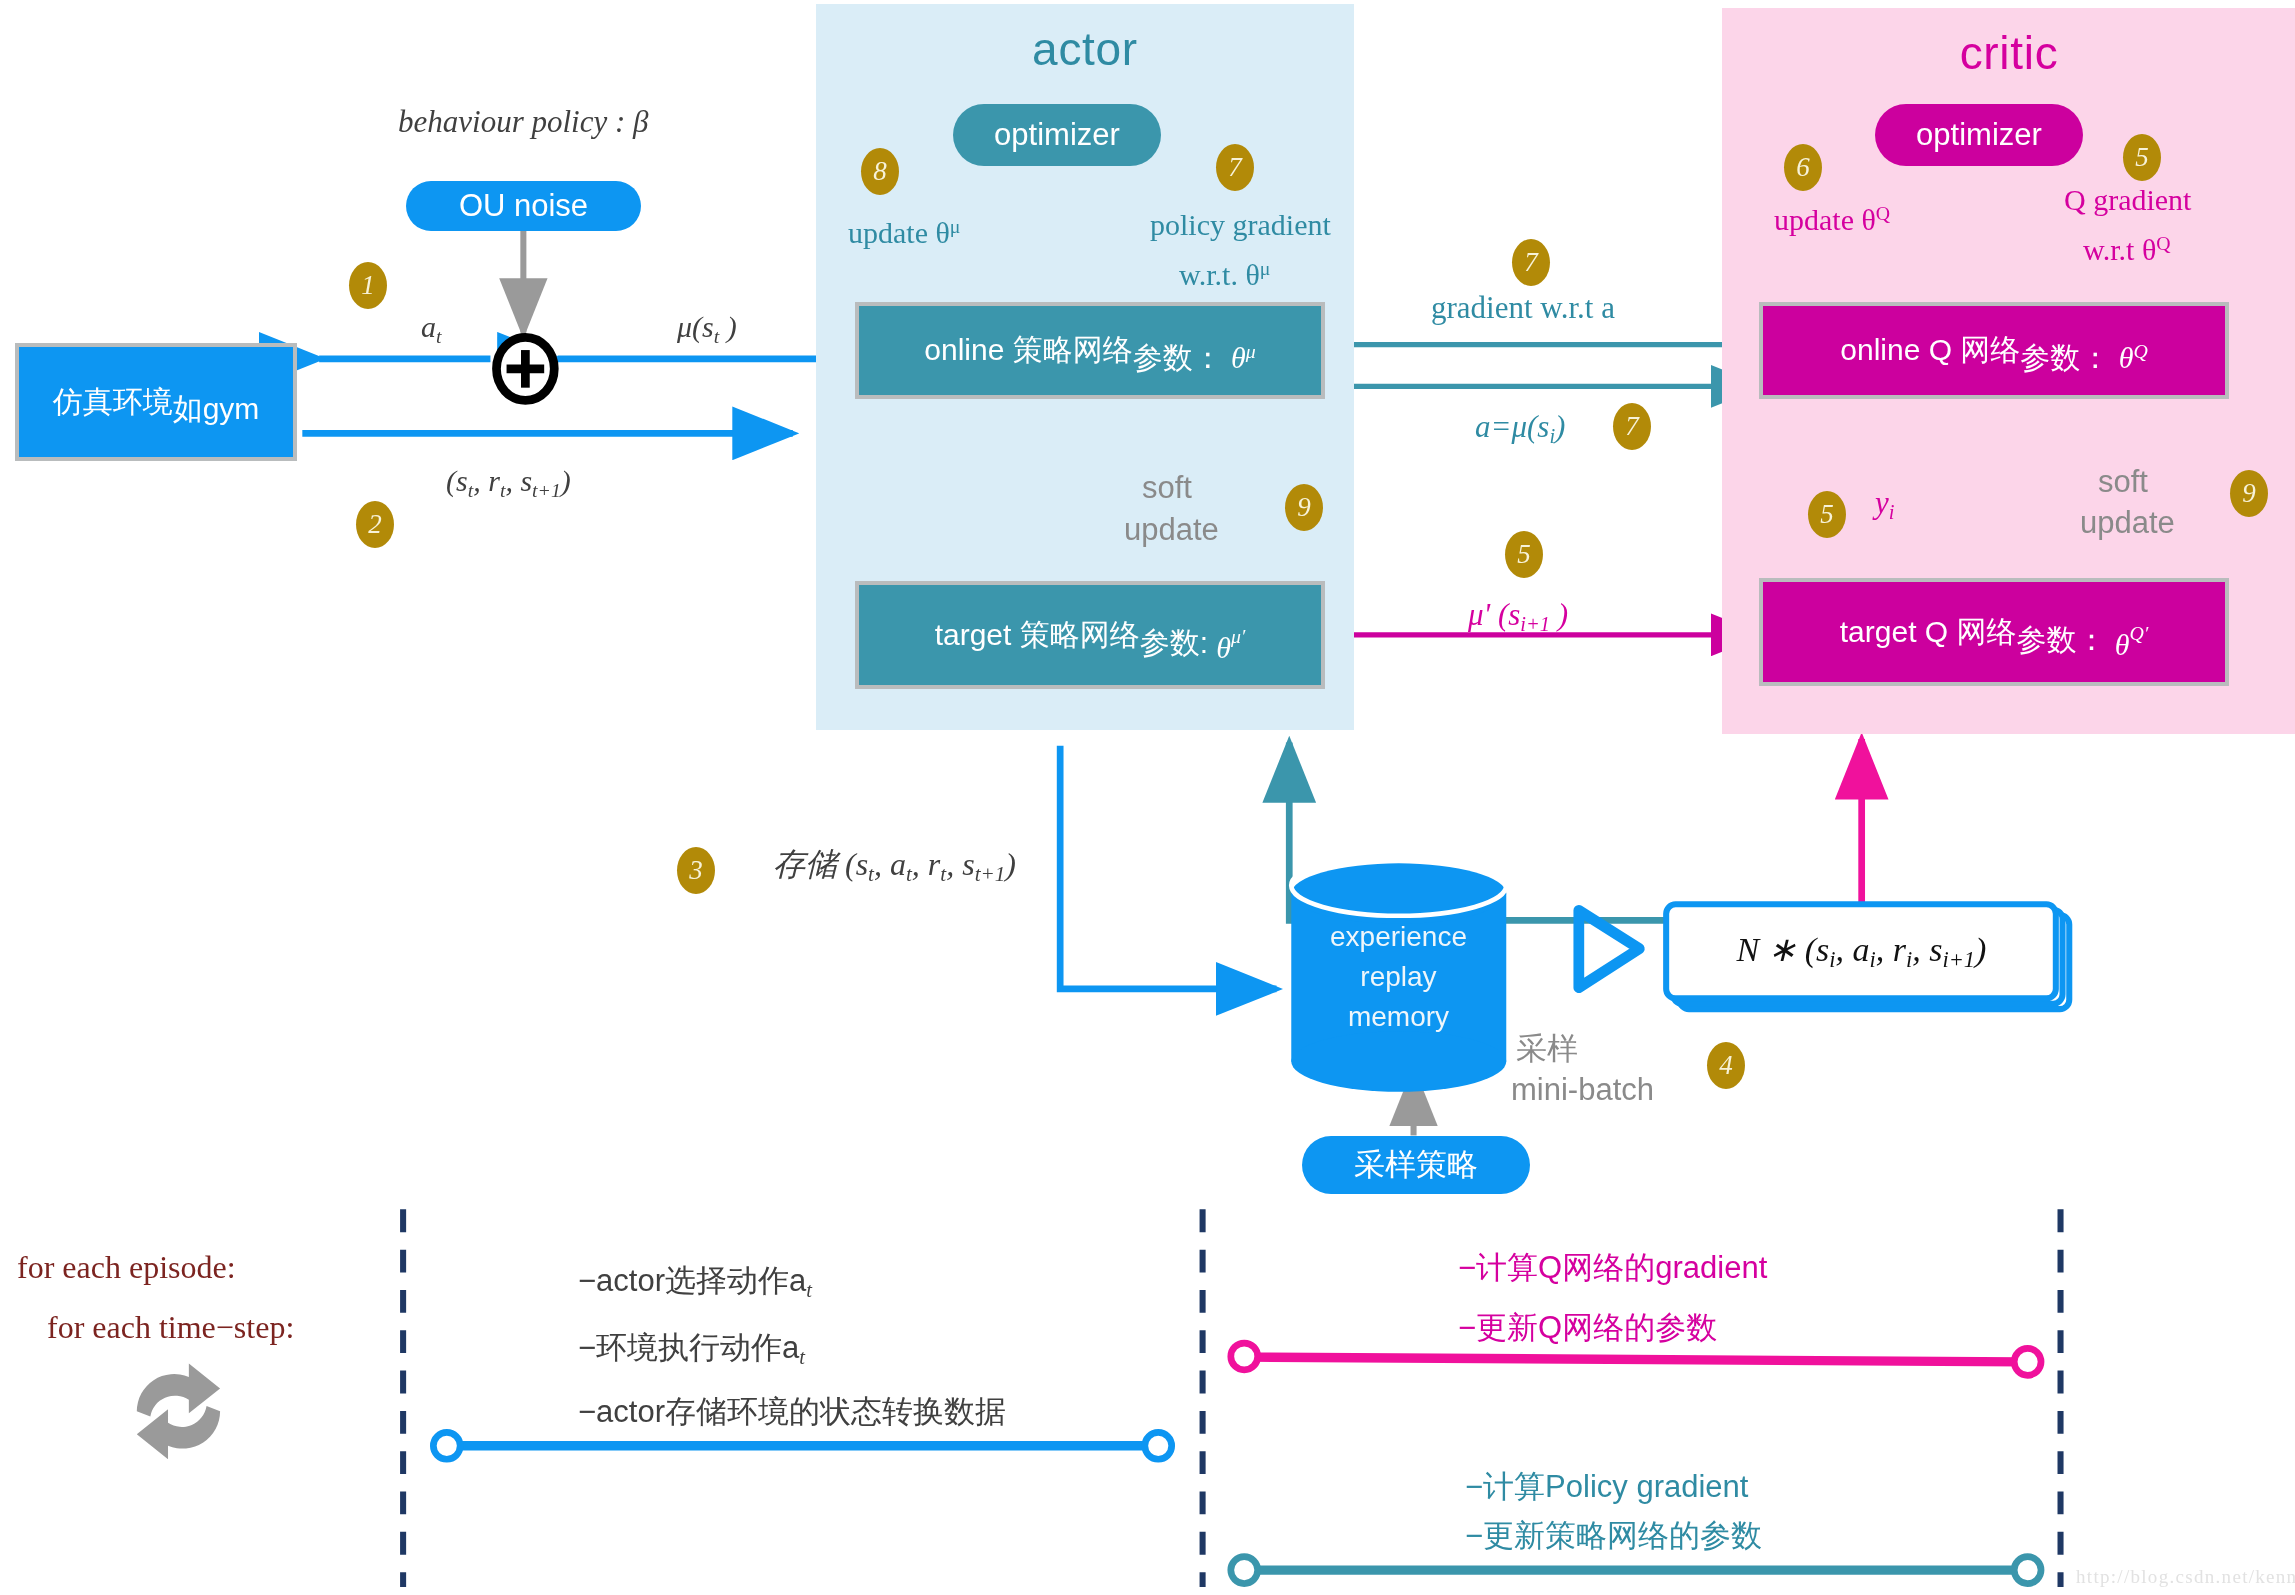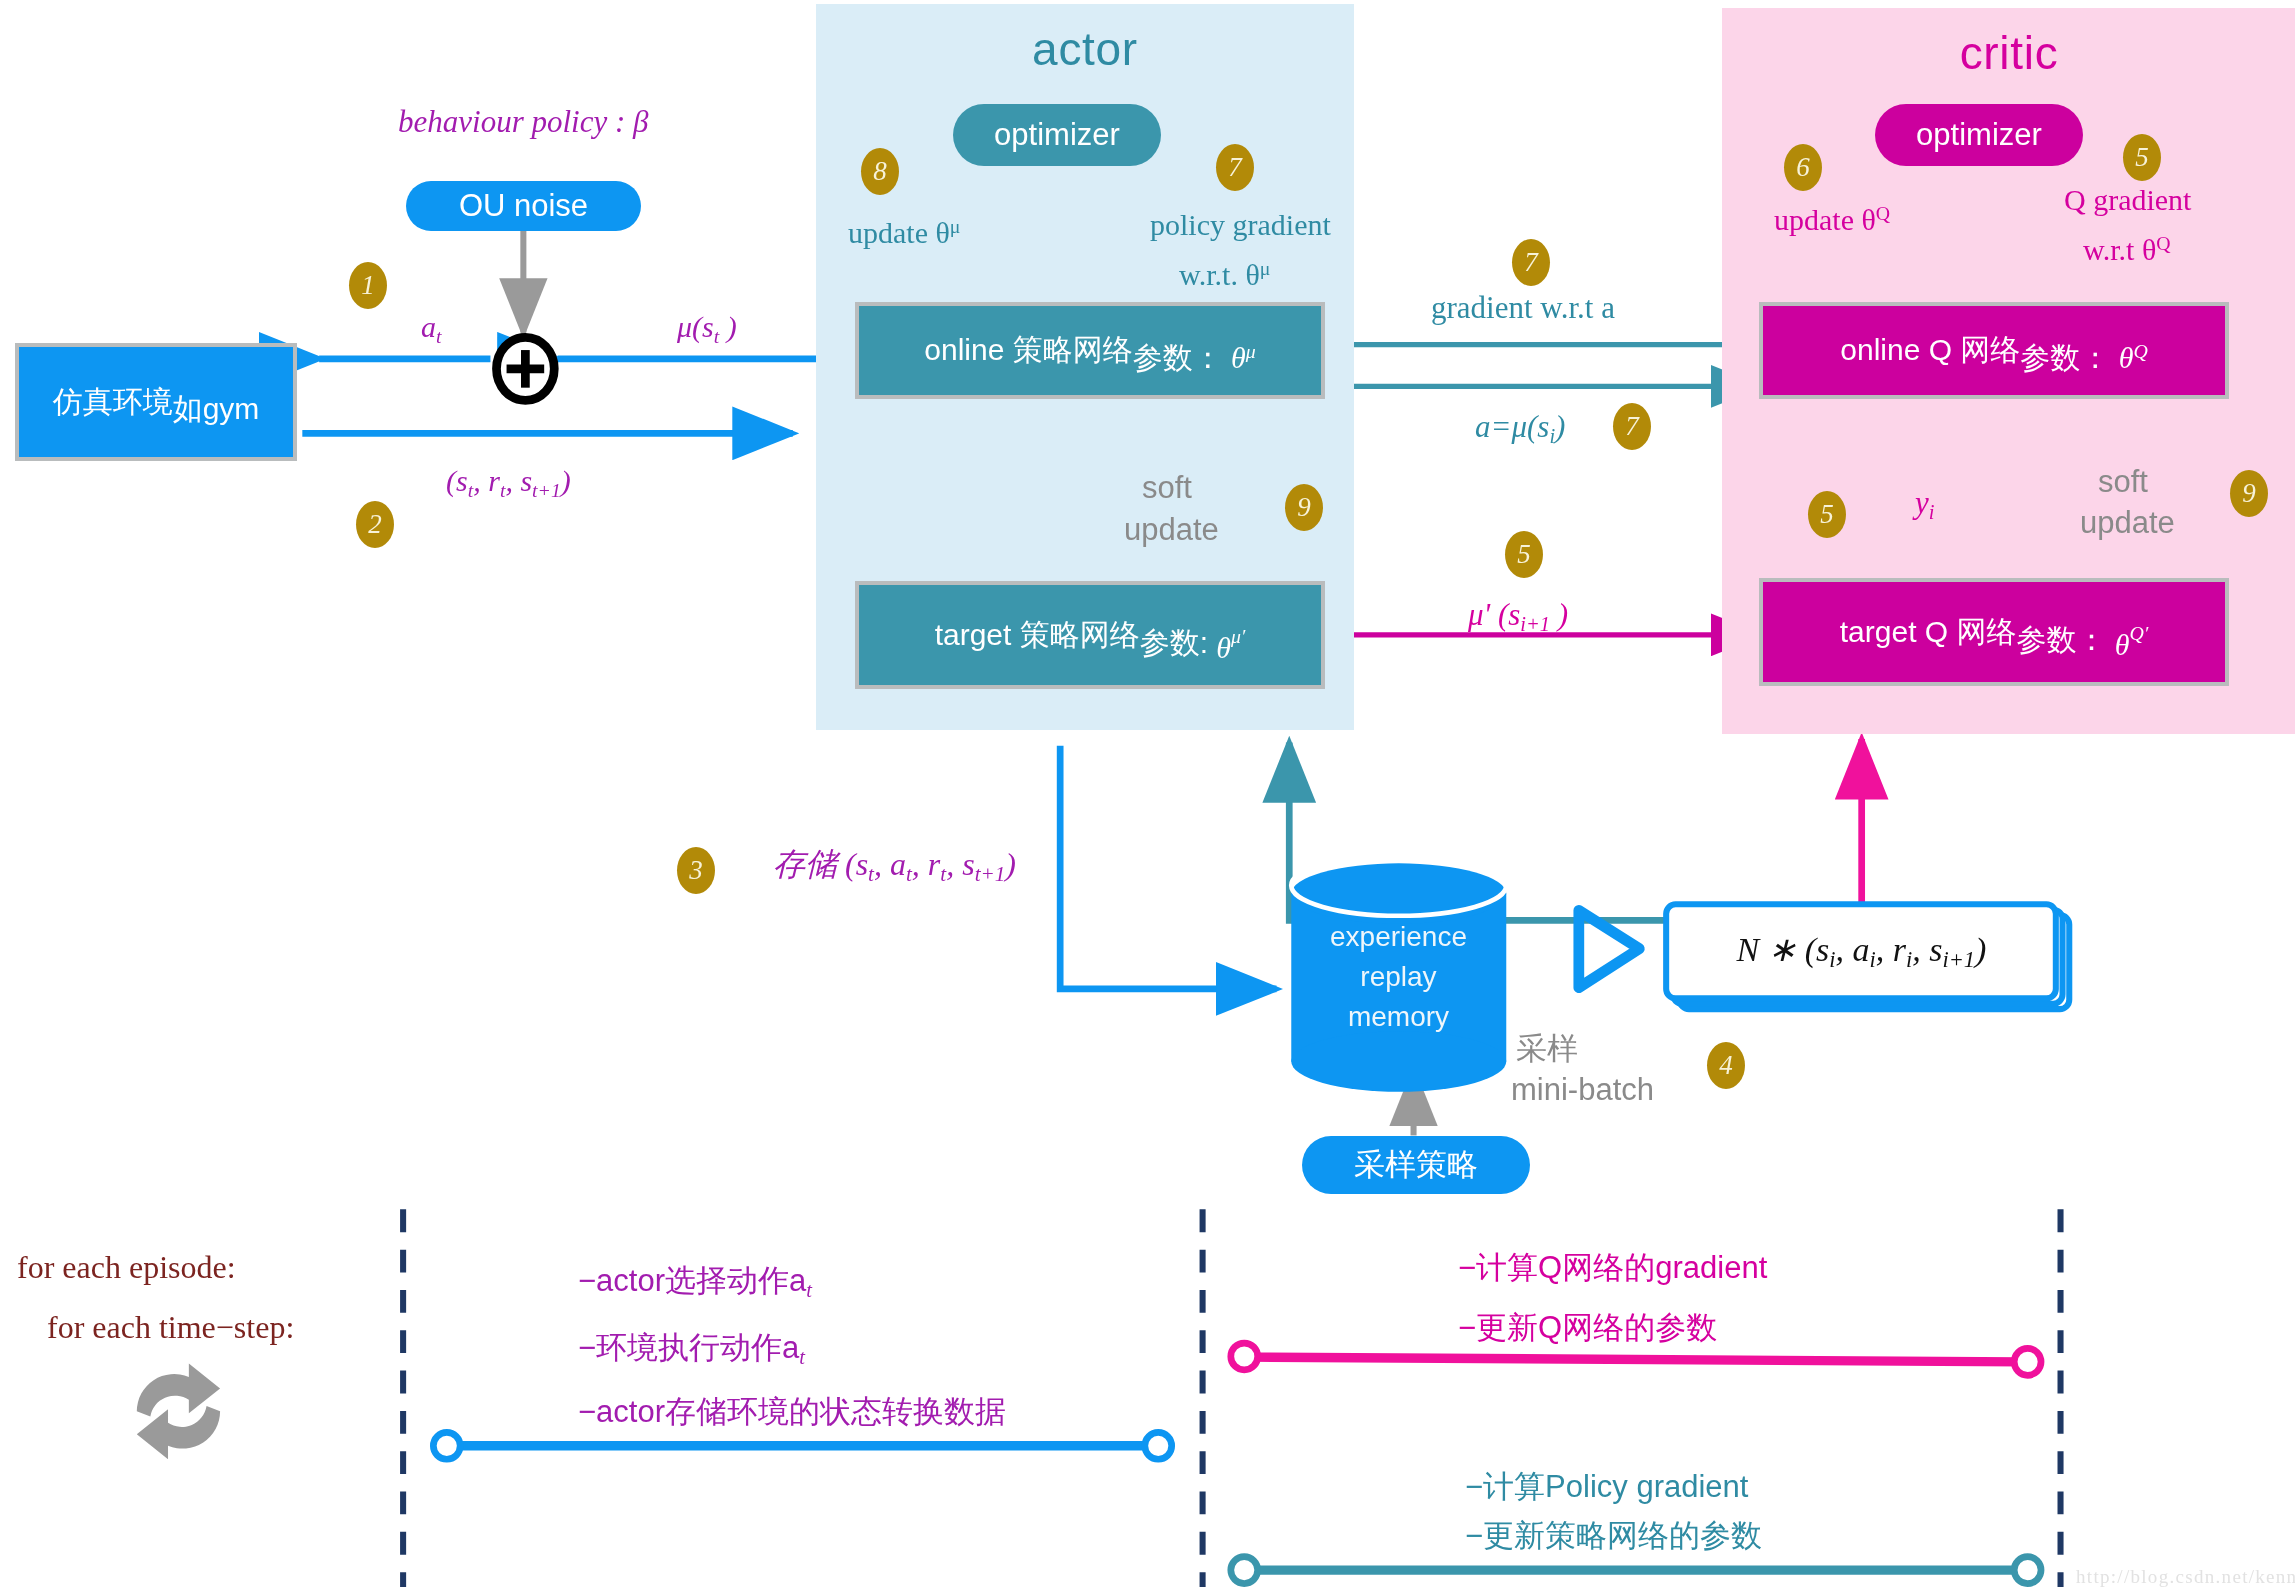--- a/index.html
+++ b/index.html
@@ -23,21 +23,21 @@
   .mag-box{background:#cc009e;}
   .rounded-pill{position:absolute;border-radius:134px;display:flex;align-items:center;
       justify-content:center;color:#fff;font-size:31px;}
   .blue-fill{background:#0d96f2;}
   .teal-fill{background:#3b96ac;}
   .mag-fill{background:#cc009e;}
   
   .lbl{position:absolute;white-space:nowrap;}
   .serif-i{font-family:"Liberation Serif",serif;font-style:italic;}
   .serif{font-family:"Liberation Serif",serif;}
-  .blue-t{color:#a21caf;}
+  .blue-t{color:#404040;}
   .teal-t{color:#2f8ba3;}
   .mag-t{color:#d5009f;}
   .gray-t{color:#8a8a8a;}
   .dark-red-t{color:#7c2420;}
   
   .badge{position:absolute;width:38px;height:47px;border-radius:50%;
       background:#b28a08;color:#f7f2d8;display:flex;align-items:center;
       justify-content:center;font-size:27px;font-family:"Liberation Serif",serif;
       font-style:italic;}
   svg{position:absolute;left:0;top:0;overflow:visible;pointer-events:none;}
@@ -258,21 +258,21 @@
 <div class="lbl serif mag-t" style="left:1774px;top:202px;font-size:30px;"><span>update θ</span><sup>Q</sup></div>
 <div class="lbl serif mag-t" style="left:2064px;top:183px;font-size:30px;">Q gradient</div>
 <div class="lbl serif mag-t" style="left:2083px;top:232px;font-size:30px;"><span>w.r.t θ</span><sup>Q</sup></div>
 
 <div class="netbox mag-box" style="left:1759px;top:302px;width:470px;height:97px;">
   <div class="l1">online Q 网络</div>
   <div class="l2">参数：&nbsp;<span class="serif-i">θ</span><sup class="serif-i">Q</sup></div>
 </div>
 
 <div class="badge" style="left:1808px;top:491px;">5</div>
-<div class="lbl serif-i mag-t" style="left:1875px;top:485px;font-size:31px;margin-left:40px;"><span>y</span><sub>i</sub></div>
+<div class="lbl serif-i mag-t" style="left:1875px;top:485px;font-size:31px;"><span>y</span><sub>i</sub></div>
 <div class="lbl gray-t" style="left:2098px;top:464px;font-size:31px;">soft</div>
 <div class="lbl gray-t" style="left:2080px;top:505px;font-size:31px;">update</div>
 <div class="badge" style="left:2230px;top:470px;">9</div>
 
 <div class="netbox mag-box" style="left:1759px;top:578px;width:470px;height:108px;">
   <div class="l1">target Q 网络</div>
   <div class="l2">参数：&nbsp;<span class="serif-i" style="display:inline-block;position:relative;top:5.4px;">θ</span><sup class="serif-i">Q′</sup></div>
 </div>
 
 <div class="badge" style="left:1512px;top:239px;">7</div>

